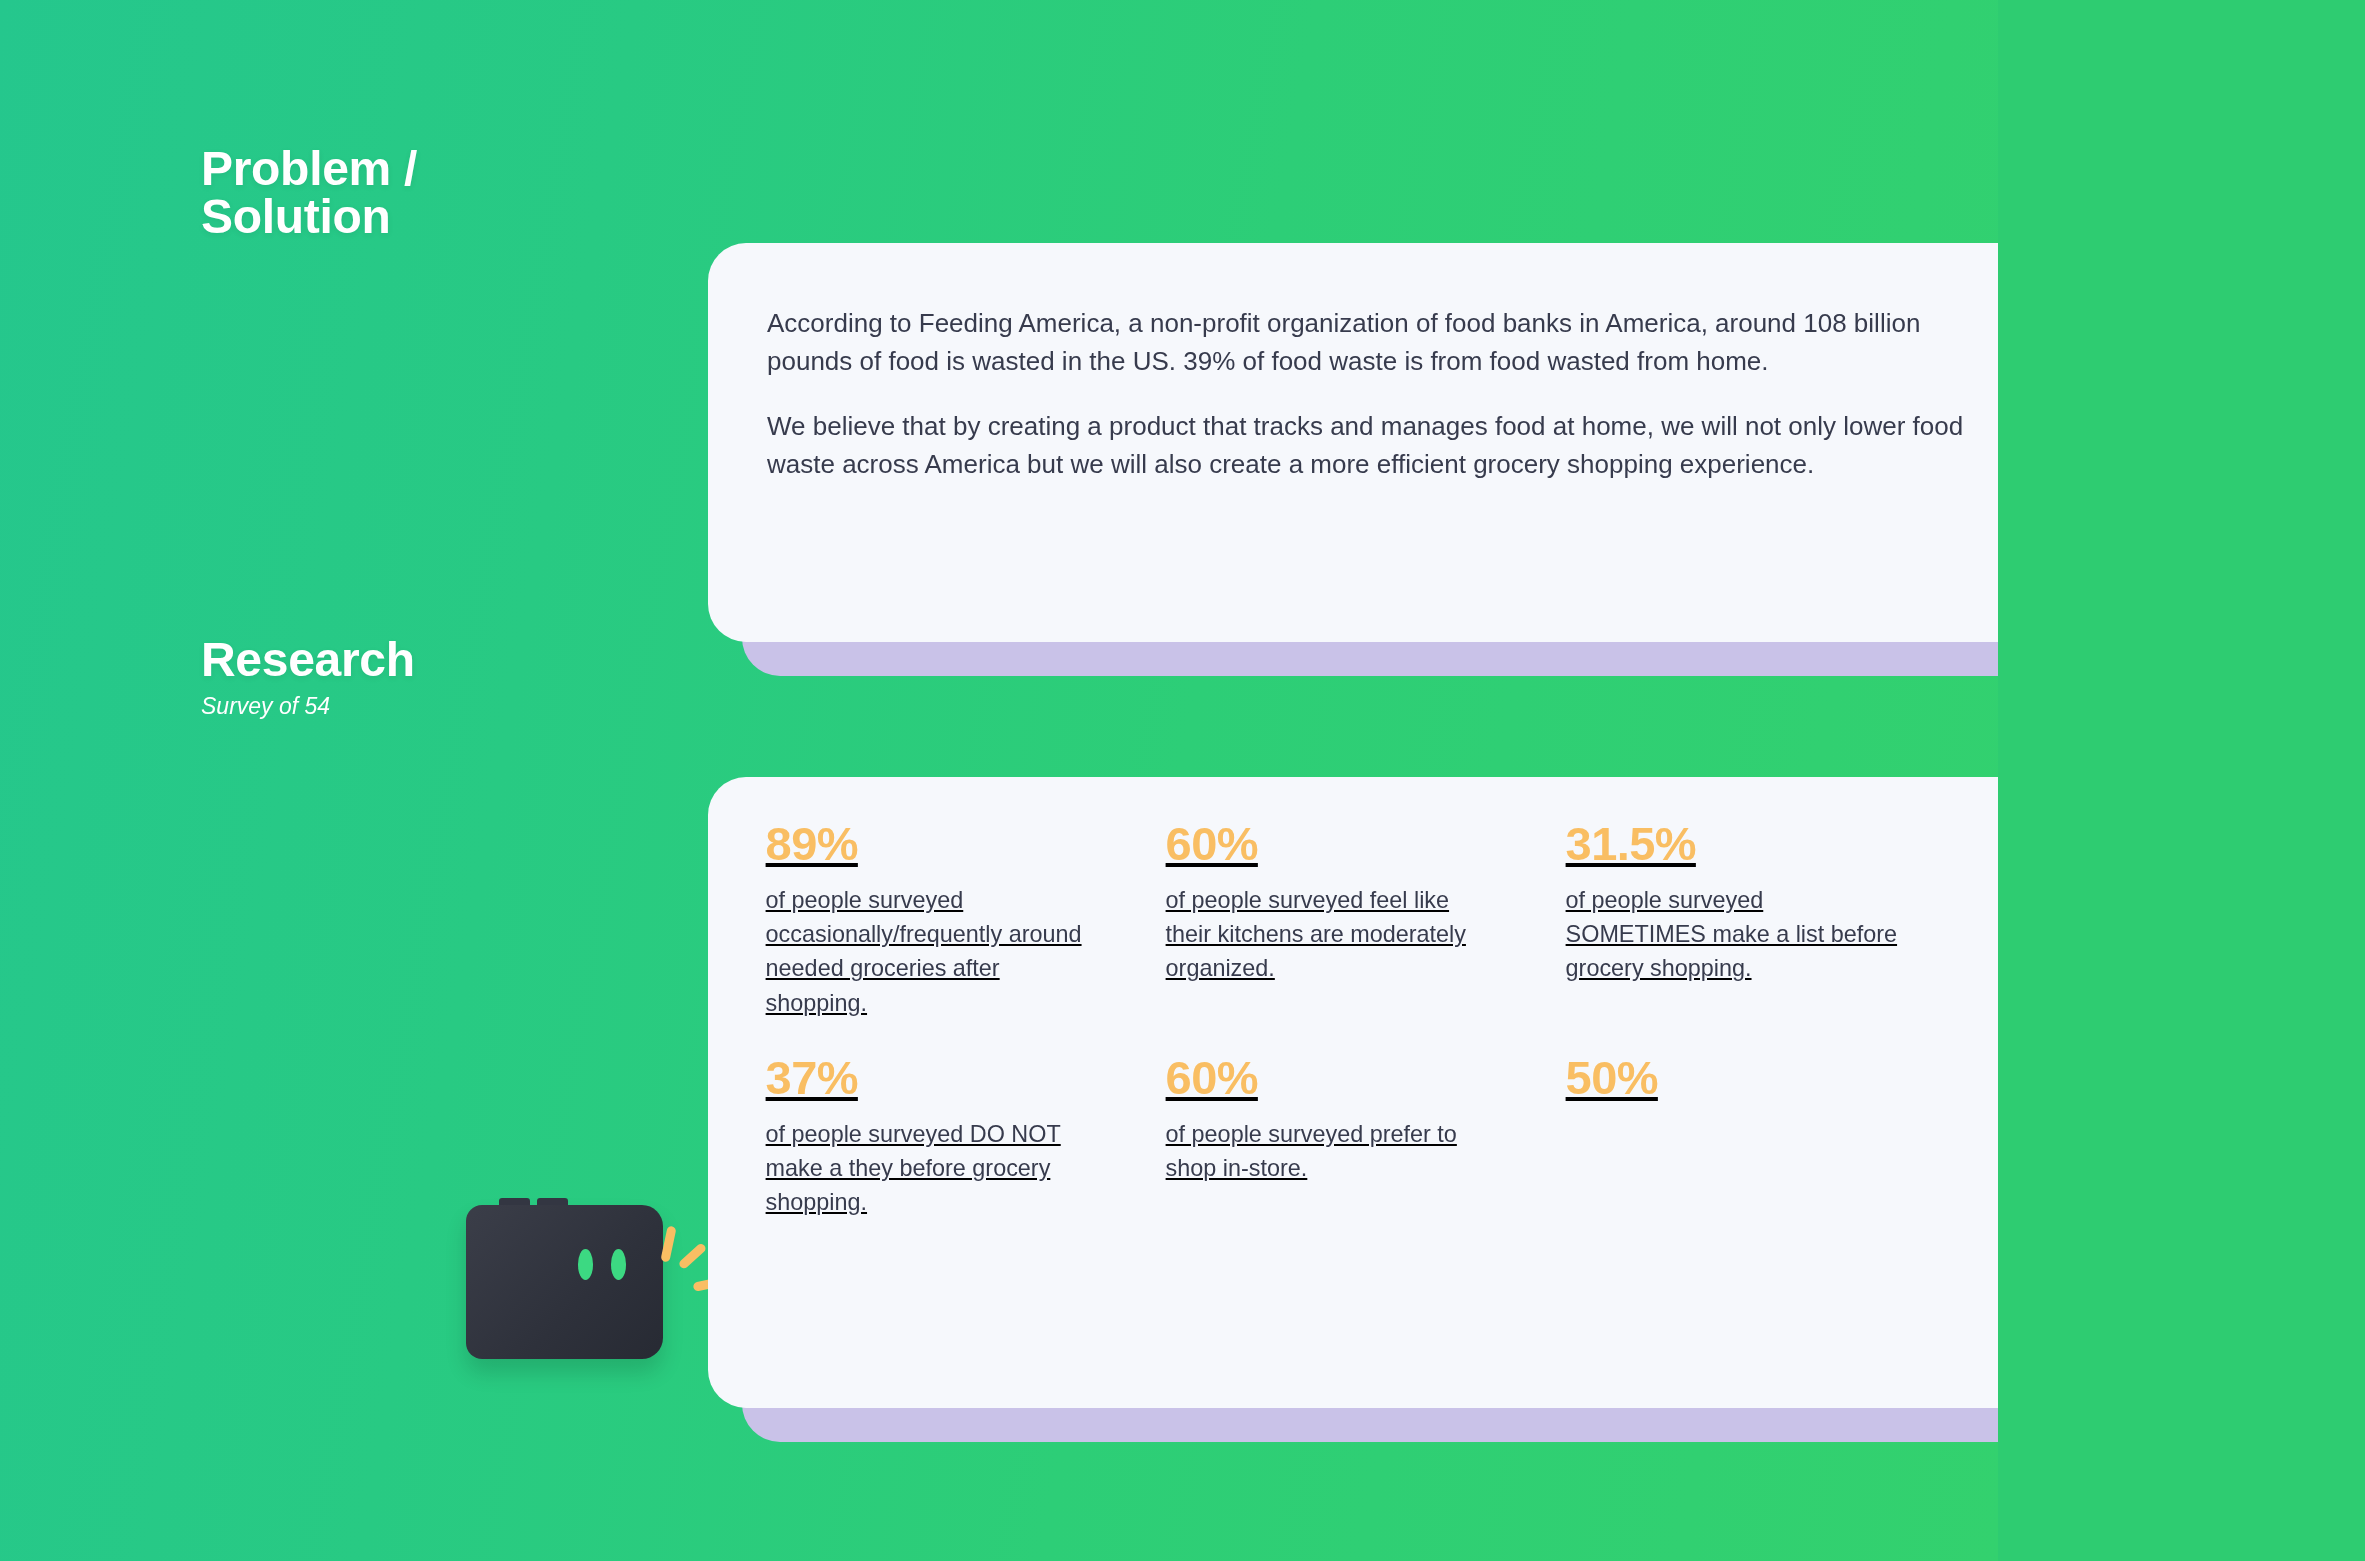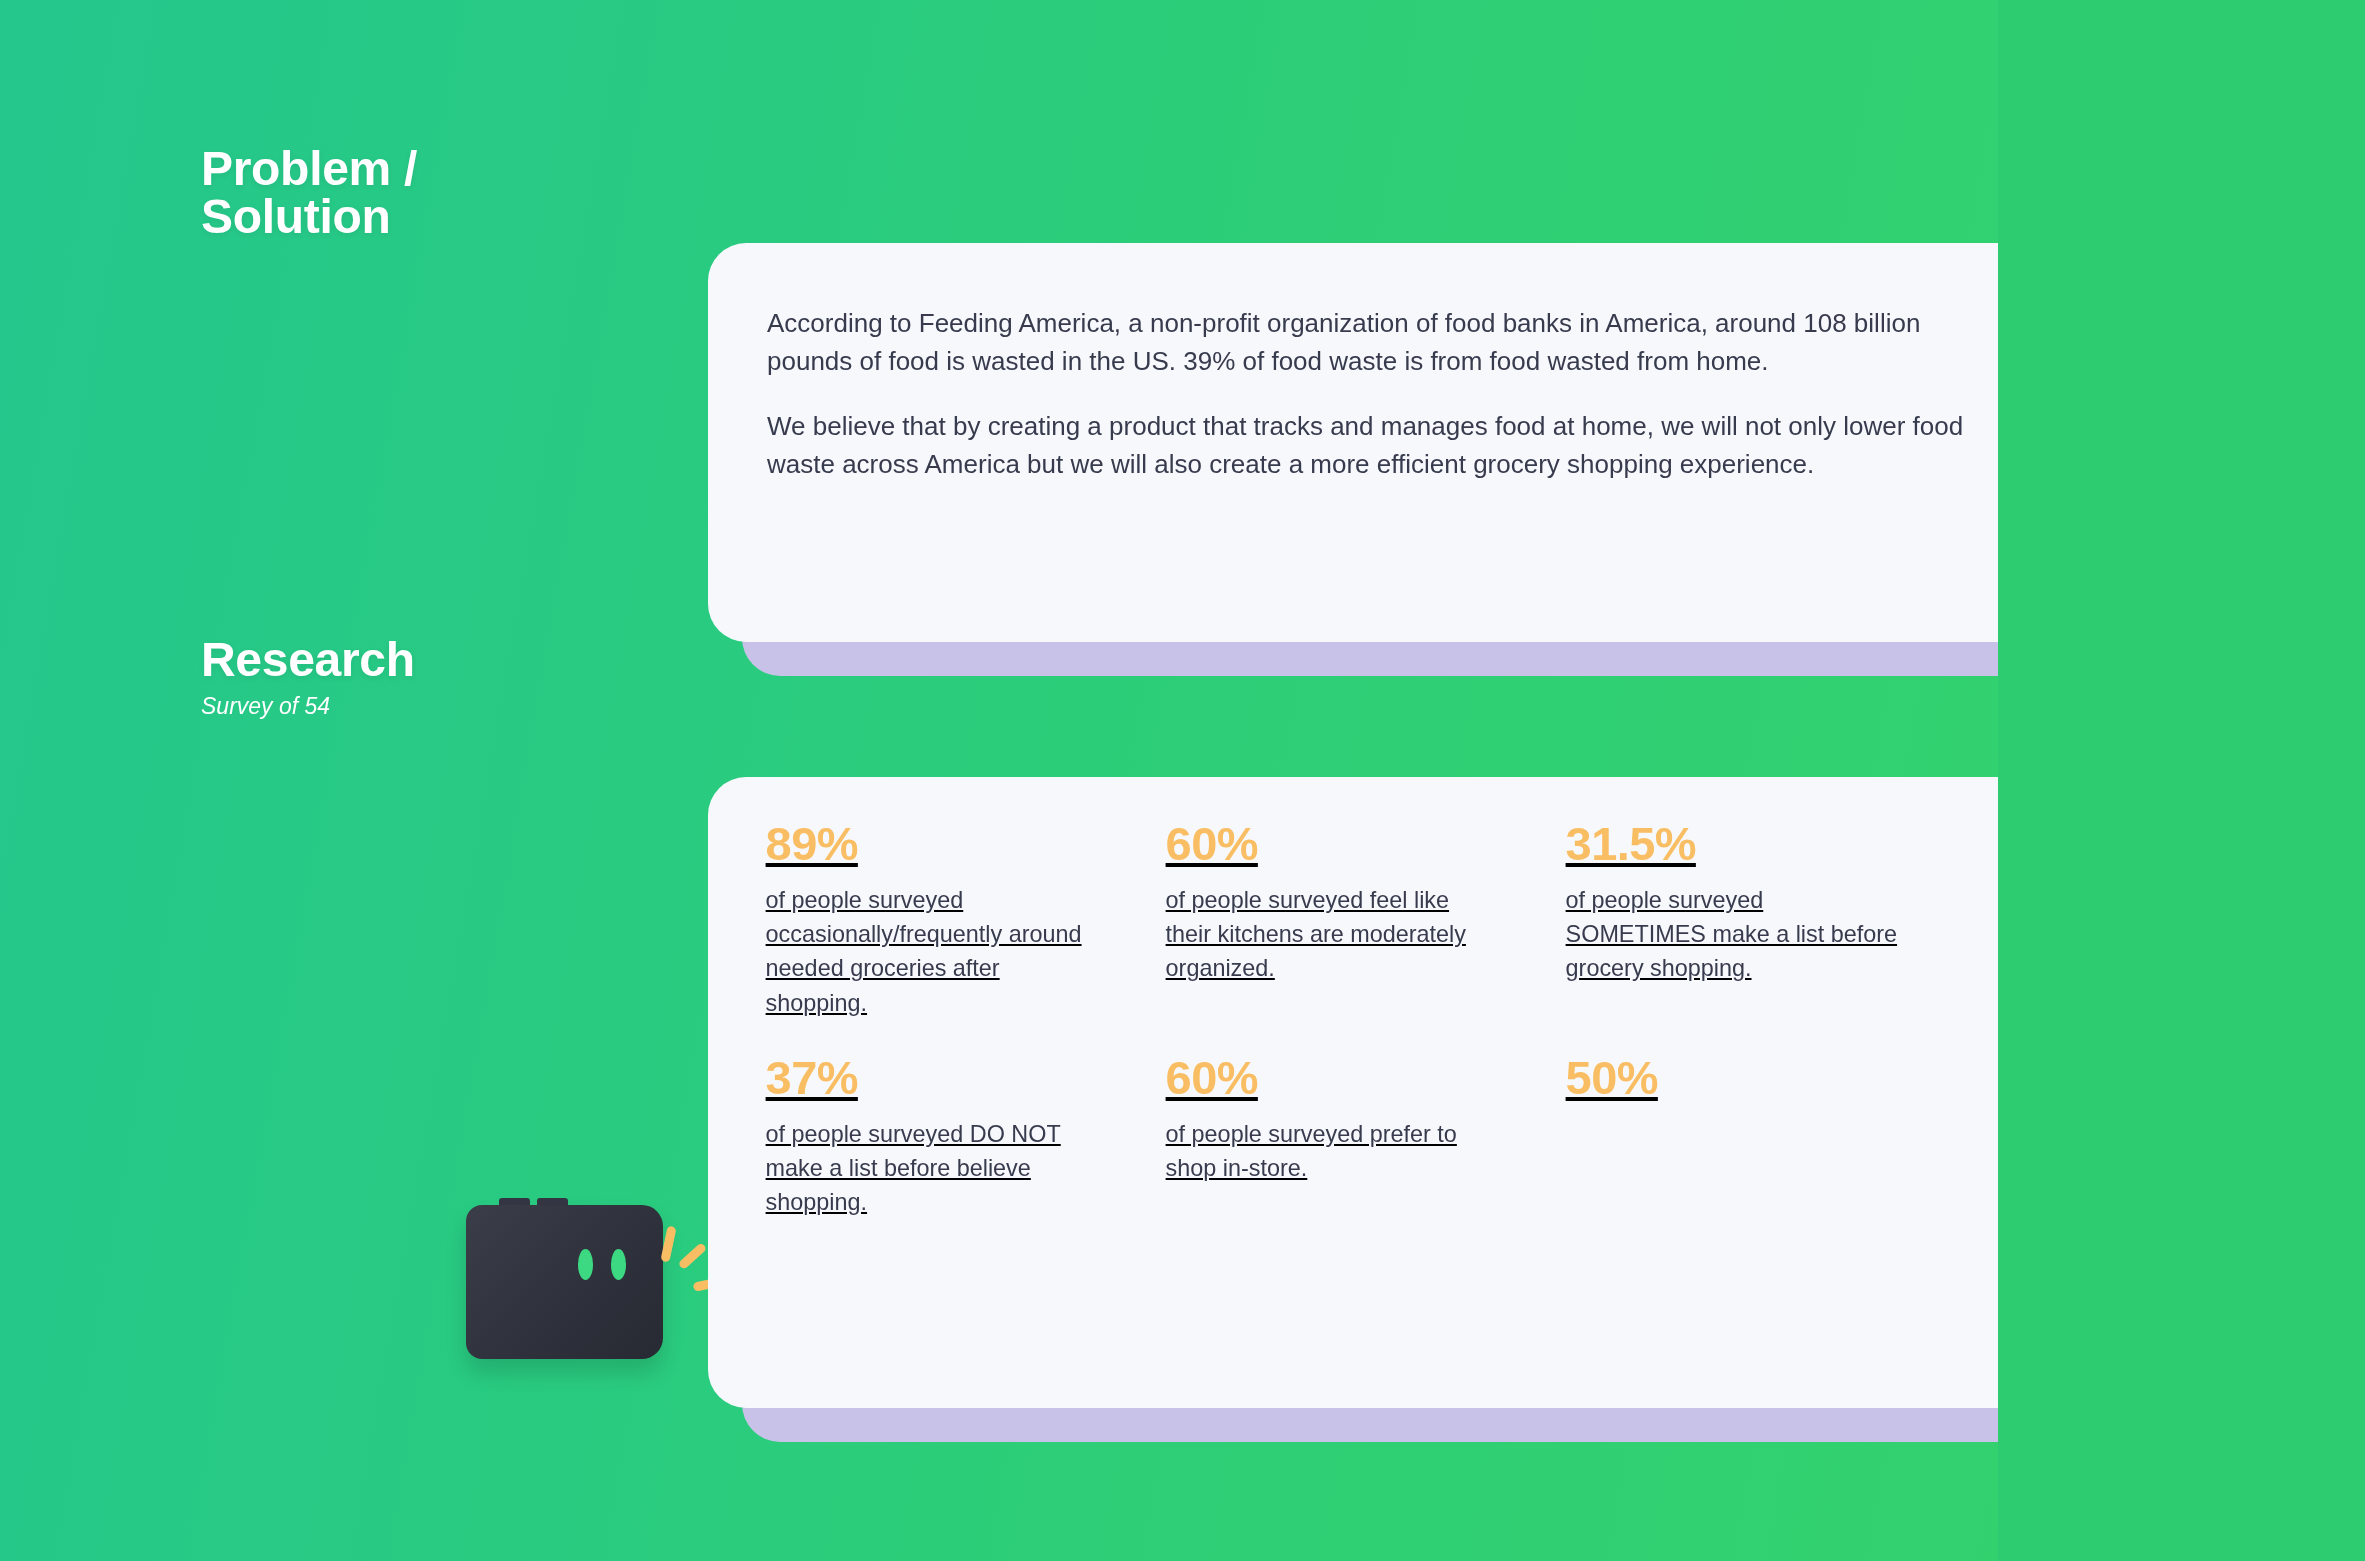--- a/index.html
+++ b/index.html
@@ -243,21 +243,21 @@
           <span class="stat-desc">of people surveyed feel like their kitchens are moderately organized.</span>
         </div>
 
         <div class="stat-cell">
           <span class="stat-value">31.5%</span>
           <span class="stat-desc">of people surveyed SOMETIMES make a list before grocery shopping.</span>
         </div>
 
         <div class="stat-cell">
           <span class="stat-value">37%</span>
-          <span class="stat-desc">of people surveyed DO NOT make a list before believe shopping.</span>
+          <span class="stat-desc">of people surveyed DO NOT make a they before grocery shopping.</span>
         </div>
 
         <div class="stat-cell">
           <span class="stat-value">60%</span>
           <span class="stat-desc">of people surveyed prefer to shop in-store.</span>
         </div>
 
         <div class="stat-cell">
           <span class="stat-value">50%</span>
         </div>

